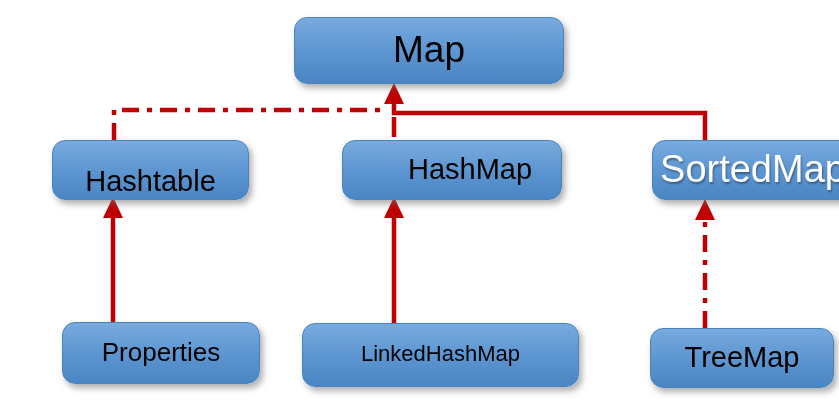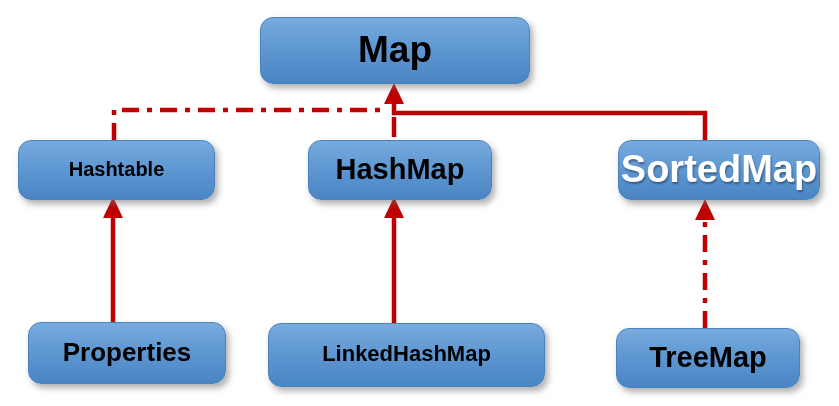--- a/index.html
+++ b/index.html
@@ -24,28 +24,29 @@
   }
   .node {
     position: absolute;
     display: flex;
     align-items: center;
     justify-content: center;
     border-radius: 13px;
     background: linear-gradient(180deg, #78abde 0%, #5d96d1 50%, #4a85c4 100%);
     border: 1px solid #4a82bb;
     box-shadow: 3px 4px 6px rgba(110,110,110,0.55);
-    font-weight: bold;
+    font-weight: normal;
     color: #000000;
     letter-spacing: 0px;
+    margin-left: 34px;
   }
   .node .lbl { transform: translateY(-1px); }
   #node-map          { left: 260px; top: 17px;  width: 268px; height: 65px; font-size: 37px; }
-  #node-hashtable    { left: 18px;  top: 140px; width: 195px; height: 58px; font-size: 20px; }
-  #node-hashmap      { left: 308px; top: 140px; width: 182px; height: 58px; font-size: 29px; }
+  #node-hashtable    { left: 18px;  top: 140px; width: 195px; height: 58px; font-size: 29px; align-items: flex-end; }
+  #node-hashmap      { left: 308px; top: 140px; width: 182px; height: 58px; font-size: 29px; padding-left: 36px; }
   #node-sortedmap    { left: 618px; top: 140px; width: 200px; height: 58px; font-size: 38px;
                        color: #ffffff; text-shadow: 1px 2px 2px rgba(0,0,0,0.35); }
   #node-properties   { left: 28px;  top: 322px; width: 196px; height: 60px; font-size: 26px; }
   #node-linkedhashmap{ left: 268px; top: 323px; width: 275px; height: 62px; font-size: 22px; }
   #node-treemap      { left: 616px; top: 328px; width: 182px; height: 58px; font-size: 29px; }
 </style>
 </head>
 <body>
 
 <div id="canvas">

